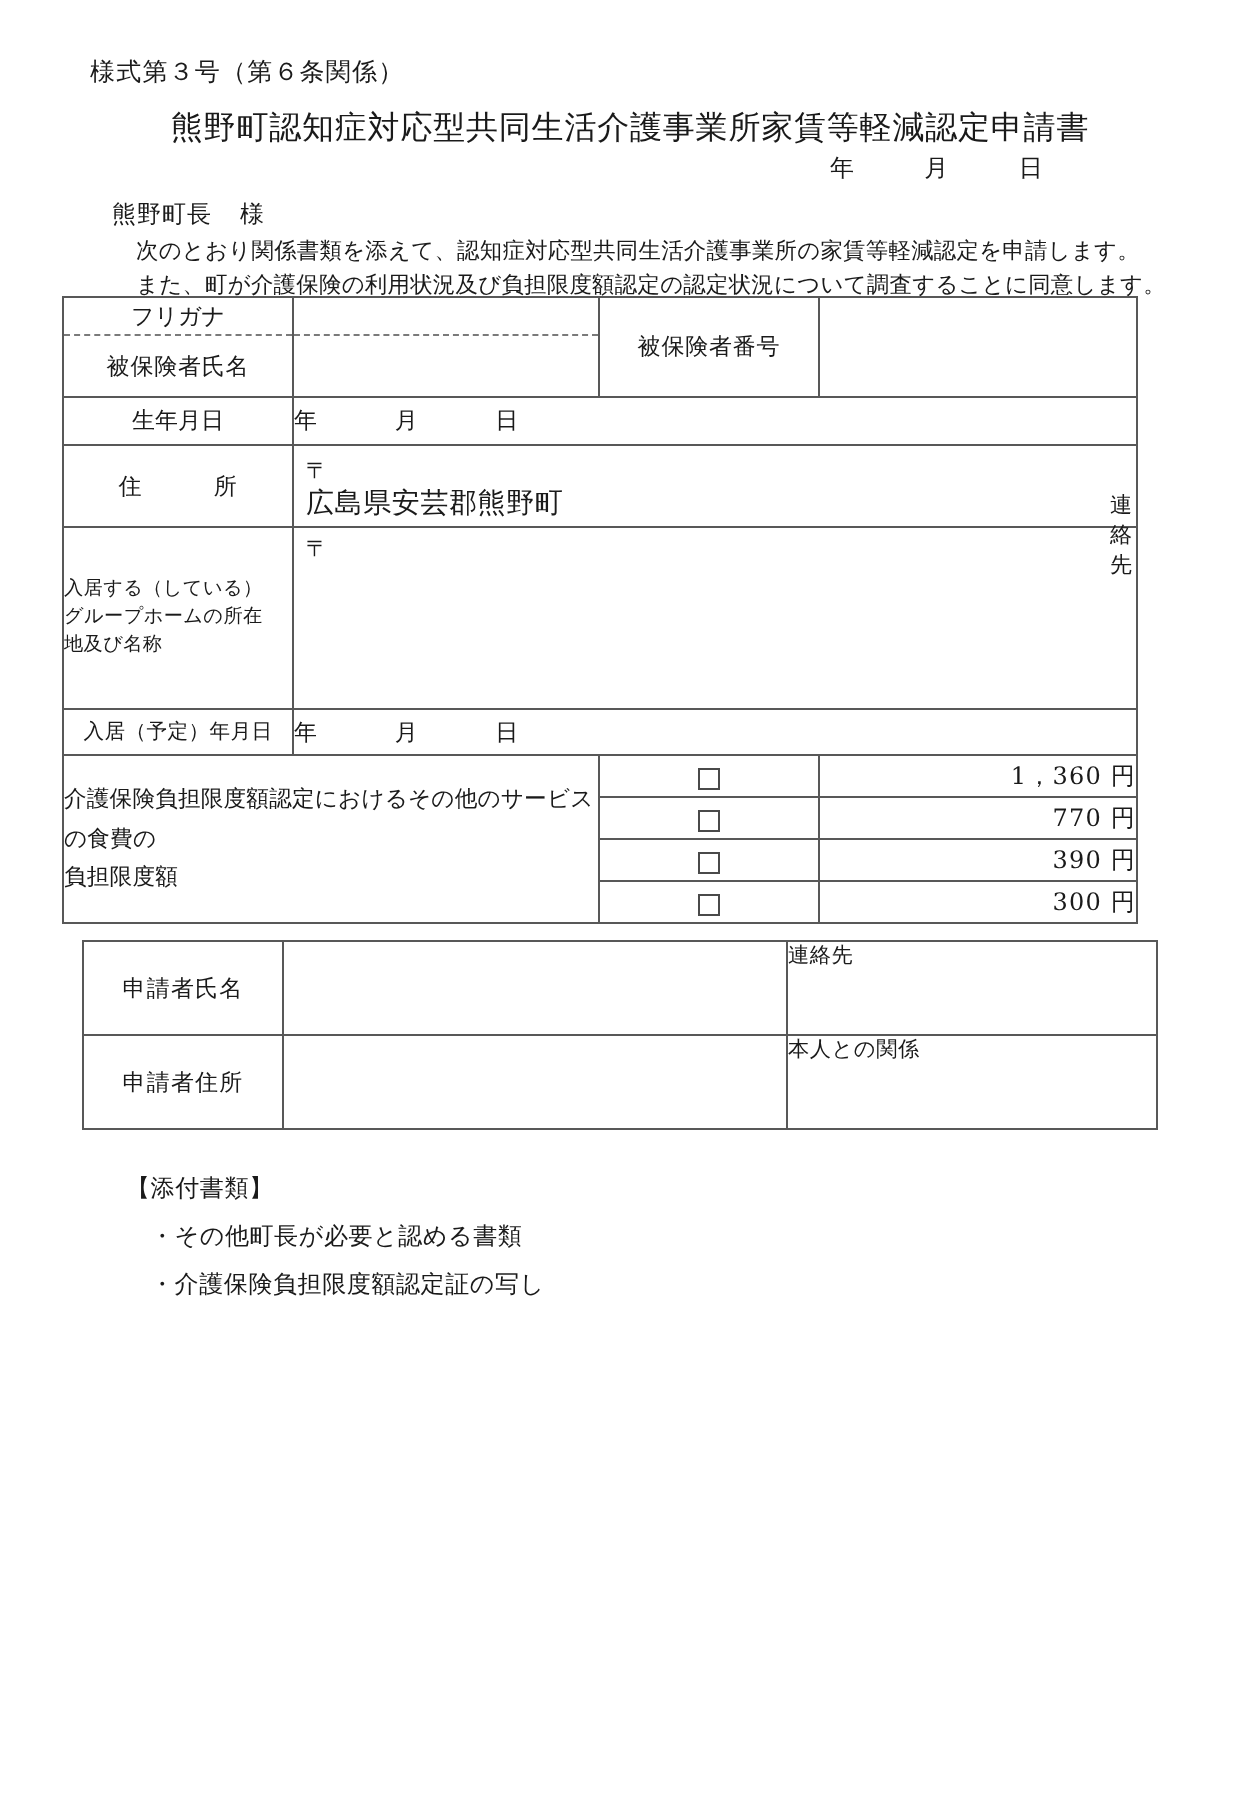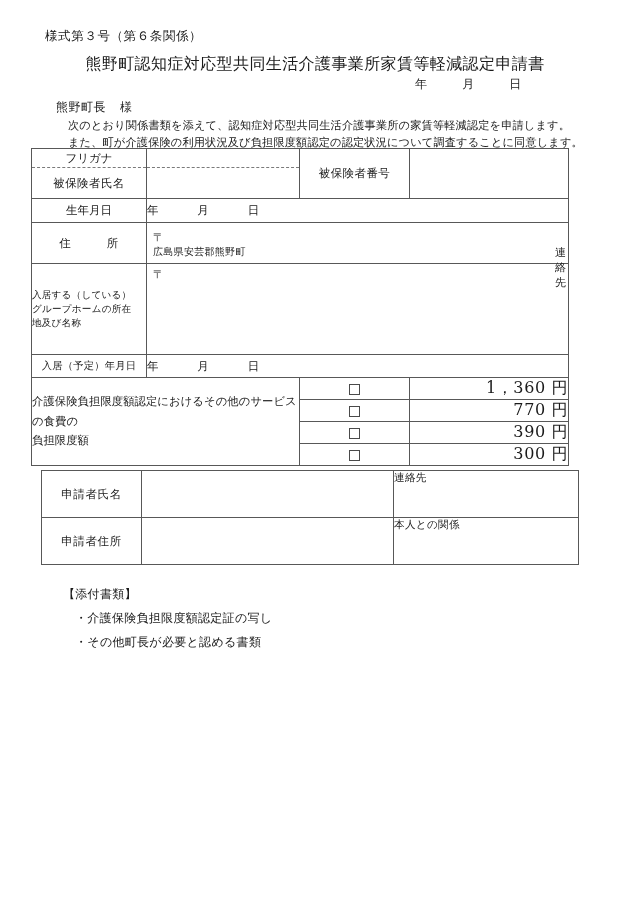--- a/index.html
+++ b/index.html
@@ -106,21 +106,21 @@
     box-sizing: border-box;
   }
   .num-cell:last-child { border-right: none; }
 
   .cell-pad { padding: 3px 6px; }
   .postal {
     font-size: 11px;
     letter-spacing: 0.3px;
   }
   .addr-line {
-    font-size: 10px;
+    font-size: 14px;
     letter-spacing: 0.3px;
   }
   .renrakusaki-inline {
     position: absolute;
     left: 408px;
     font-size: 11px;
     letter-spacing: 0.5px;
   }
   .gh-label {
     font-size: 9.6px;
@@ -149,21 +149,21 @@
   .chk-cell { text-align: center; }
   .checkbox {
     display: inline-block;
     width: 9px; height: 9px;
     border: 1px solid #4a4a4a;
     vertical-align: middle;
   }
   .amount-cell {
     text-align: right;
     padding-right: 12px;
-    font-size: 16px;
+    font-size: 12px;
     letter-spacing: 0.6px;
   }
 
   
   #applicant-table {
     position: absolute;
     left: 41px; top: 470px;
     width: 537px;
     border-collapse: collapse;
     table-layout: fixed;
@@ -376,17 +376,17 @@
         <td></td>
         <td class="corner-lbl corner-box">
           <div>本人との関係</div>
         </td>
       </tr>
     </tbody>
   </table>
 
   <div id="attachments" class="jp">
     <div class="att-title">【添付書類】</div>
+    <div class="att-item">・その他町長が必要と認める書類</div>
     <div class="att-item">・介護保険負担限度額認定証の写し</div>
-    <div class="att-item">・その他町長が必要と認める書類</div>
   </div>
 
 </div>
 
 </body></html>

